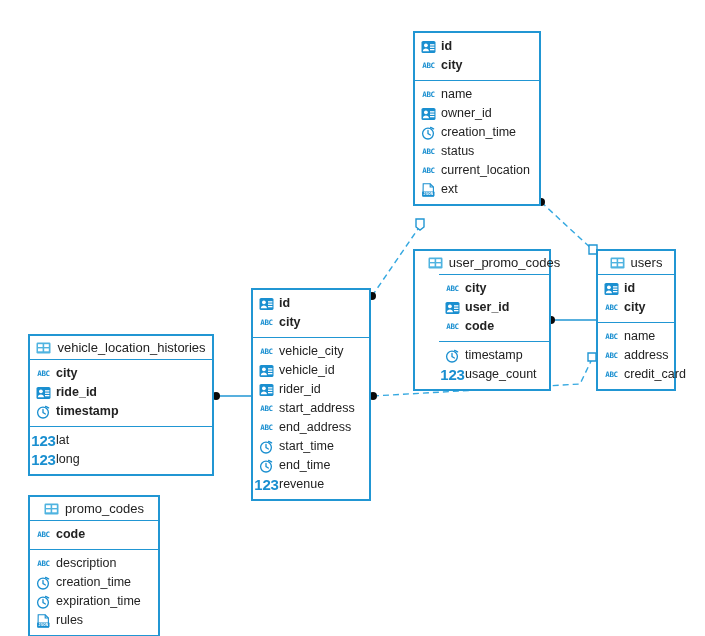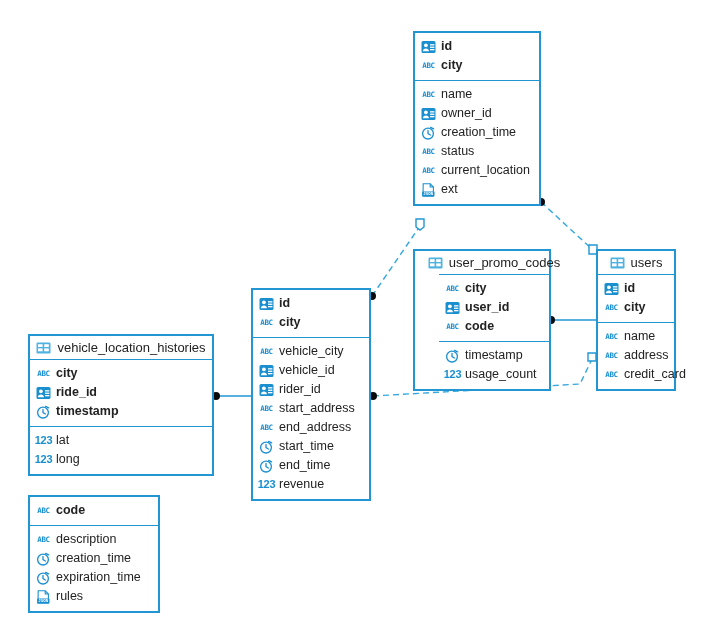--- a/index.html
+++ b/index.html
@@ -40,21 +40,21 @@
   .ico{flex:0 0 auto;display:inline-flex;align-items:center;justify-content:center;}
   .ico svg{display:block;}
 
   .ico-abc{
     font-family:"DejaVu Sans Mono","Liberation Mono",monospace;
     font-size:7.5px;font-weight:bold;color:#1a8fd0;letter-spacing:-0.3px;
     width:15px;text-align:center;line-height:1;
   }
   .ico-123{
     font-family:"Liberation Sans","DejaVu Sans",sans-serif;
-    font-size:11px;font-weight:bold;color:#1a8fd0;letter-spacing:-0.2px;
+    font-size:15px;font-weight:bold;color:#1a8fd0;letter-spacing:-0.2px;
     width:15px;text-align:right;line-height:1;
   }
 
   
   .dot{fill:#0a0a0a;}
   .sq{fill:#ffffff;stroke:#2196d3;stroke-width:1.4;}
   .solid-line{stroke:#2196d3;stroke-width:1.4;fill:none;}
   .dash-line{stroke:#35a8e0;stroke-width:1.4;fill:none;stroke-dasharray:6 4;}
 </style>
 </head>
@@ -395,20 +395,32 @@
             <span class="ico ico-123">123</span>
             <span class="lbl">lat</span>
           </div>
           <div class="row">
             <span class="ico ico-123">123</span>
             <span class="lbl">long</span>
           </div>
         </div>
       </div>
       <div class="table" style="left: 28px; top: 495px; width: 132px;">
+        <div class="t-header">
+          <span class="ico">
+            <svg width="15" height="12" viewBox="0 0 15 12">
+              <rect x="0.5" y="0.5" width="14" height="11" rx="1.2" fill="#4fb3e0"></rect>
+              <rect x="2" y="2.2" width="4.6" height="2.8" fill="#ffffff"></rect>
+              <rect x="8.2" y="2.2" width="4.6" height="2.8" fill="#ffffff"></rect>
+              <rect x="2" y="6.4" width="4.6" height="2.9" fill="#ffffff"></rect>
+              <rect x="8.2" y="6.4" width="4.6" height="2.9" fill="#ffffff"></rect>
+            </svg>
+          </span>
+          <span>promo_codes</span>
+        </div>
         <div class="t-section keys">
           <div class="row key">
             <span class="ico ico-abc">ABC</span>
             <span class="lbl">code</span>
           </div>
         </div>
         <div class="t-section">
           <div class="row">
             <span class="ico ico-abc">ABC</span>
             <span class="lbl">description</span>

